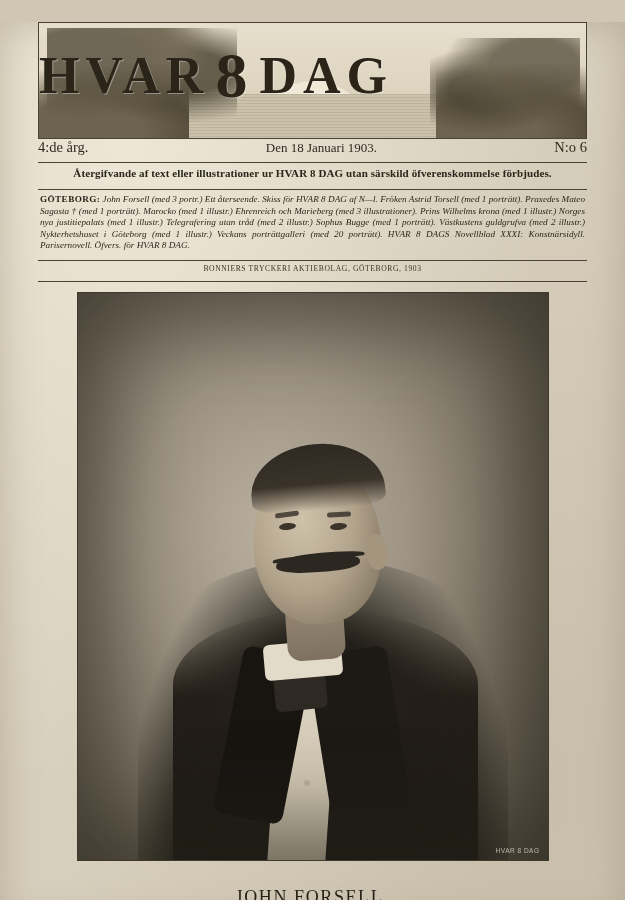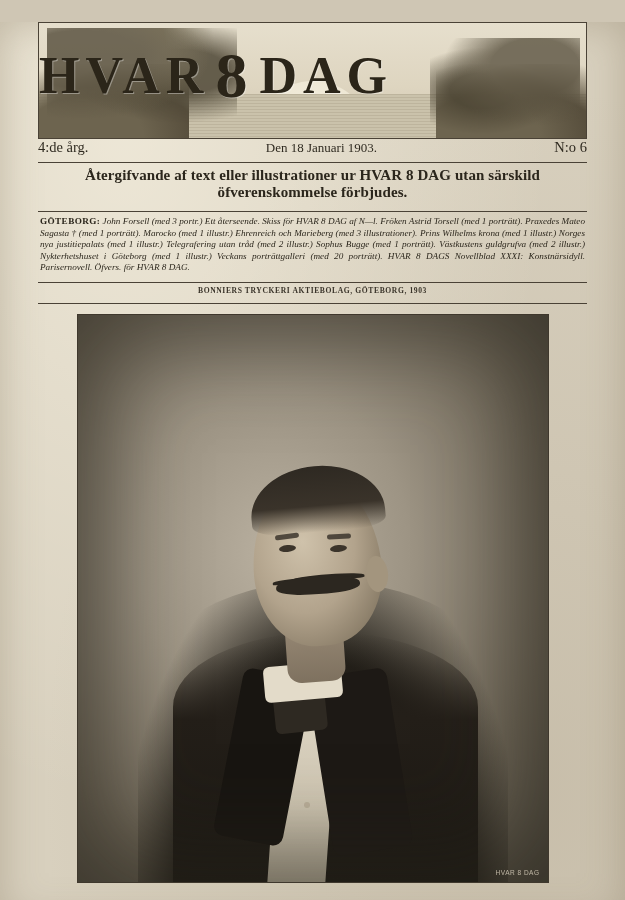--- a/index.html
+++ b/index.html
@@ -133,21 +133,21 @@
 
   .rule {
     border: 0;
     border-top: 1px solid #4a4236;
     margin: 6px 0 0 0;
   }
   .rule.thin { border-top-width: 1px; }
 
   .notice {
     text-align: center;
-    font-size: 15px;
+    font-size: 11px;
     font-weight: bold;
     color: #2b261c;
     padding: 4px 0 4px 0;
     letter-spacing: 0.1px;
   }
 
   
   .contents {
     font-size: 9.2px;
     line-height: 11.6px;
@@ -160,21 +160,20 @@
     letter-spacing: 0.4px;
   }
   .contents i { }
 
   .printer {
     text-align: center;
     font-size: 7.6px;
     letter-spacing: 0.6px;
     color: #3a342a;
     padding: 3px 0 2px 0;
-    font-weight: bold;
   }
 
   
   .plate-wrap {
     margin-top: 10px;
     display: flex;
     justify-content: center;
   }
   .plate {
     position: relative;

